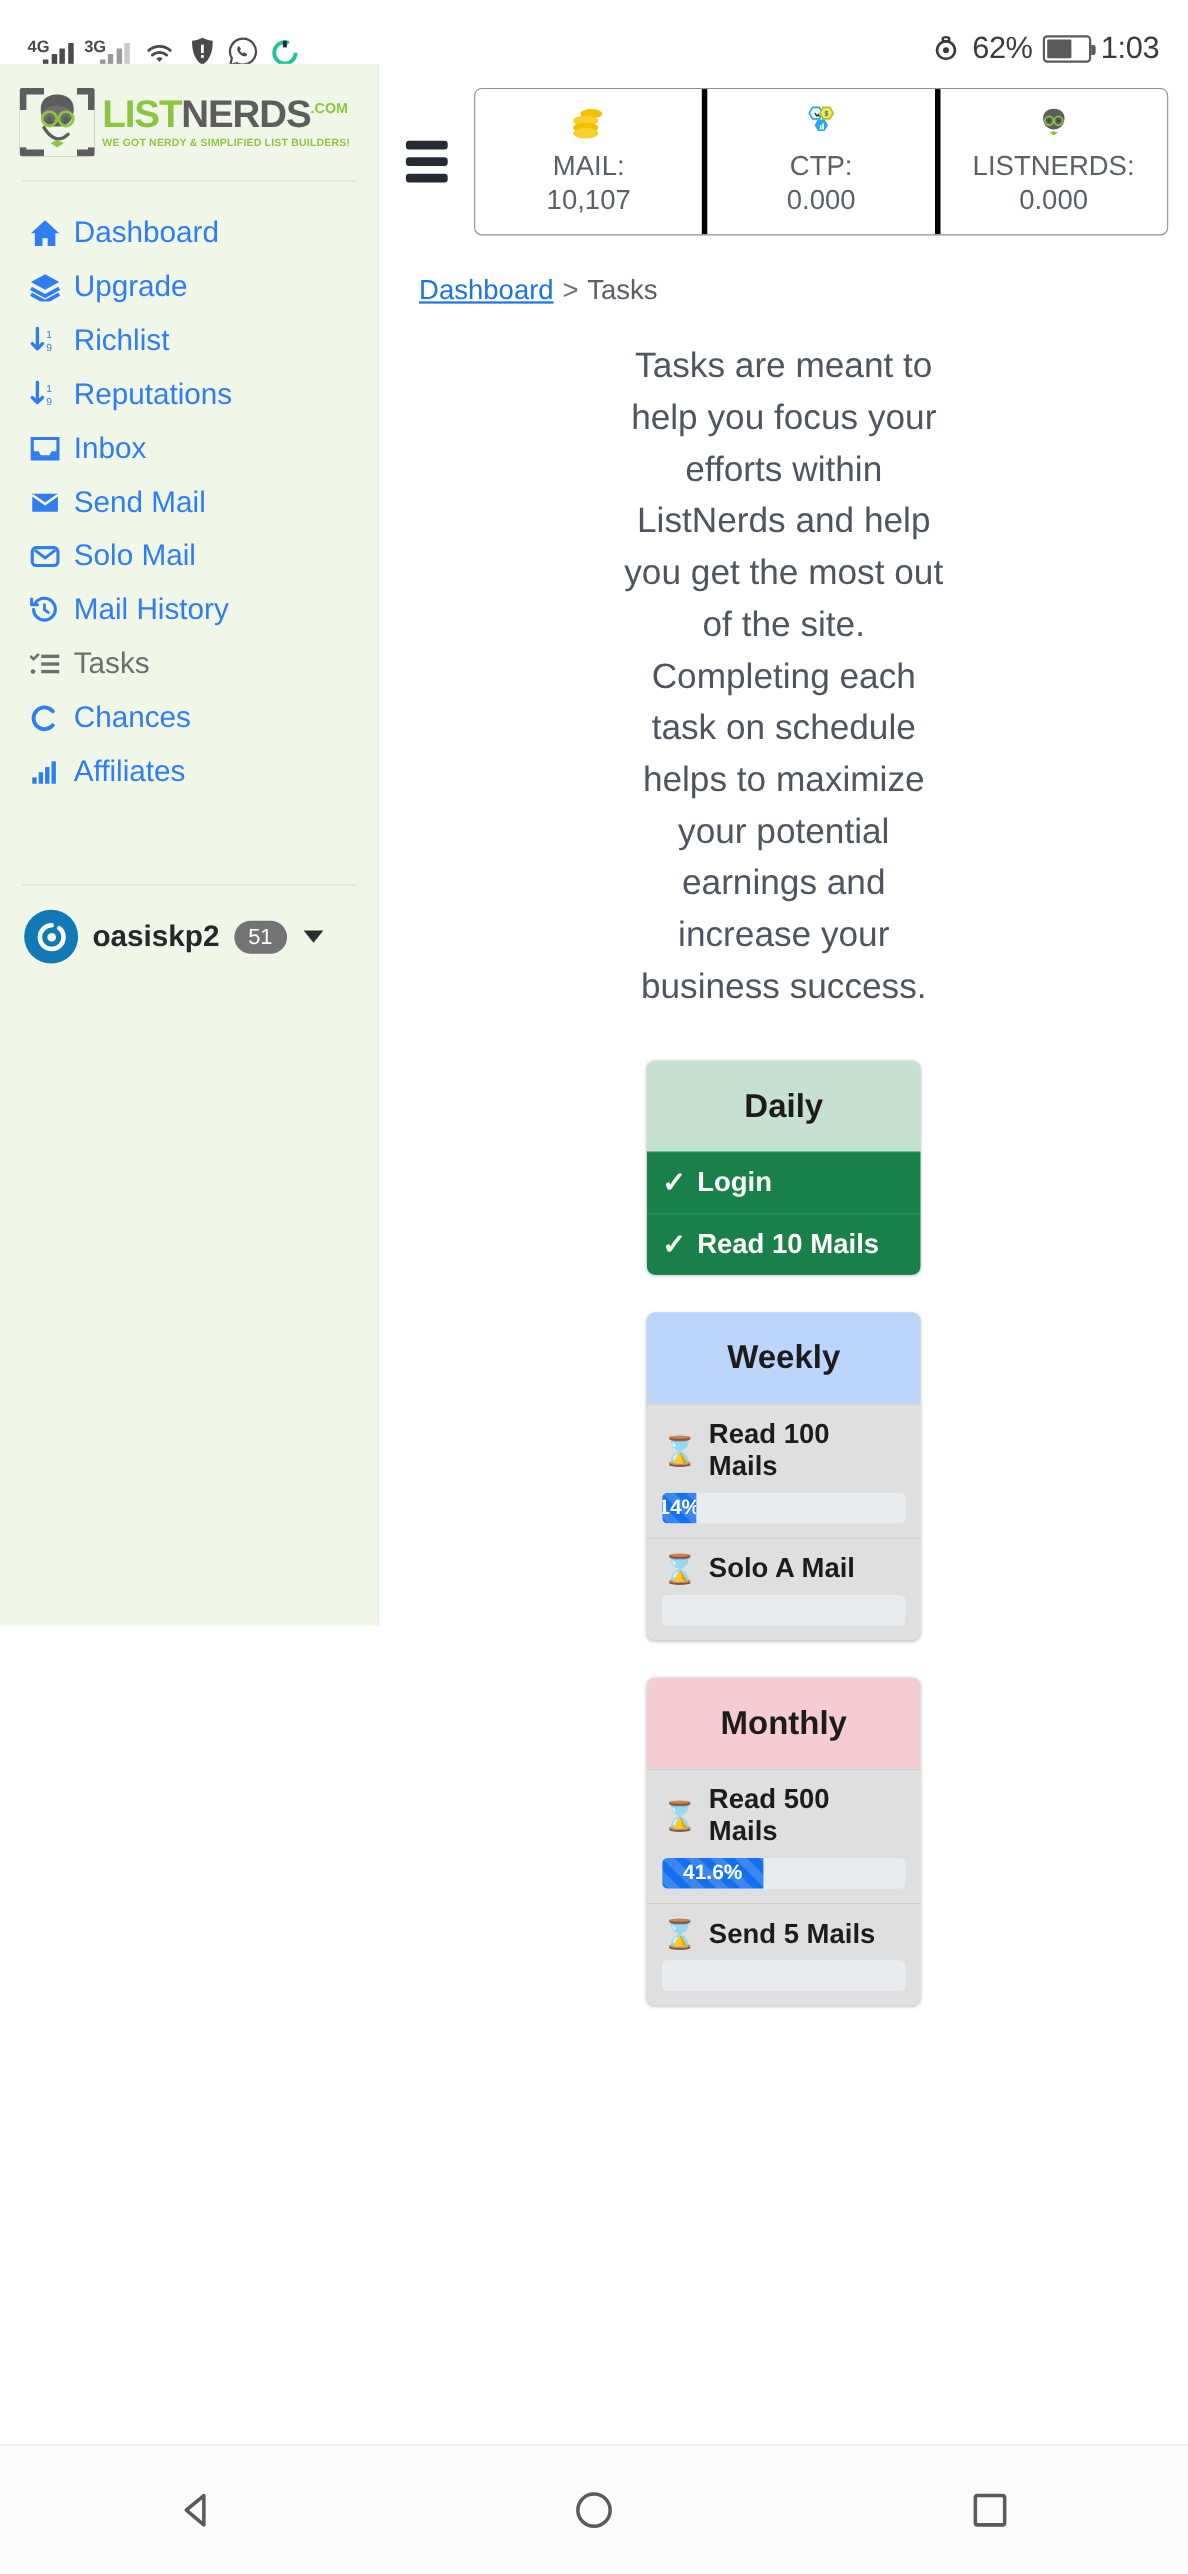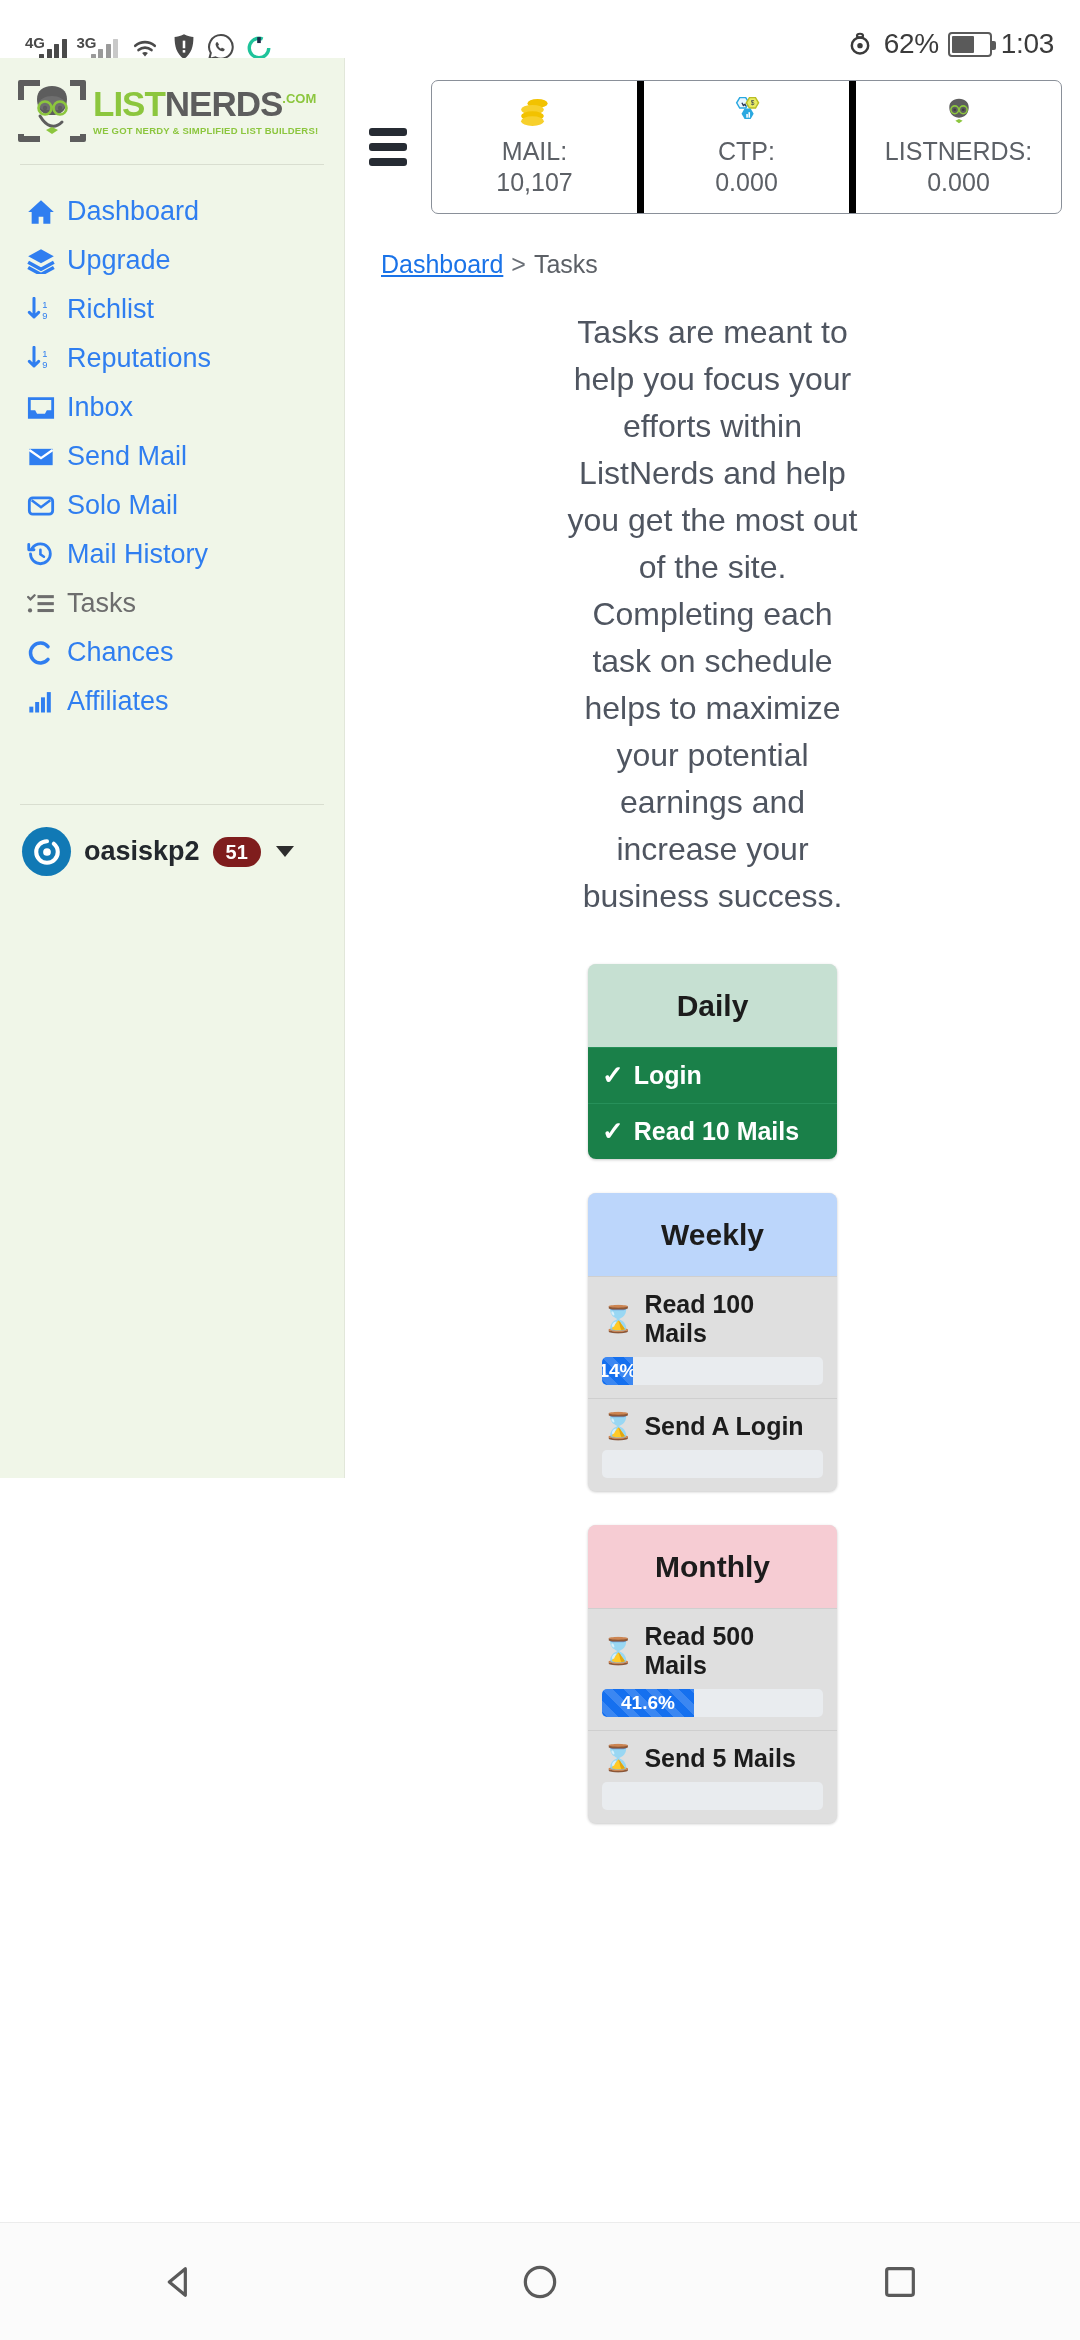--- a/index.html
+++ b/index.html
@@ -85,32 +85,32 @@
   .nav-item .lbl { white-space: nowrap; }
 
   .side-divider2 { height: 1px; background: #d9ded0; margin: 78px 20px 0 20px; }
   .user-row { display: flex; align-items: center; gap: 13px; padding: 22px 0 0 22px; }
   .avatar {
     width: 49px; height: 49px; border-radius: 50%; background: #1179b5;
     display: flex; align-items: center; justify-content: center; flex: none;
   }
   .uname { font-size: 27px; color: #23282d; font-weight: 600; }
   .ubadge {
-    background: #7f1d1d; color: #fff; font-size: 20px; font-weight: 700;
+    background: #737373; color: #fff; font-size: 20px; font-weight: 400;
     border-radius: 18px; padding: 3px 13px; line-height: 1.2;
   }
   .ucaret { width: 0; height: 0; border-left: 9px solid transparent; border-right: 9px solid transparent; border-top: 11px solid #2d2d2d; margin-left: 2px; }
 
   
   .main { flex: 1; background: #ffffff; height: 1420px; position: relative; }
   .topbar { display: flex; align-items: center; gap: 24px; padding: 22px 18px 0 24px; }
   .hamburger { display: flex; flex-direction: column; gap: 7px; flex: none; cursor: pointer; }
   .hamburger i { display: block; width: 38px; height: 8px; background: #262b33; border-radius: 3px; }
   .stats { display: flex; border: 1px solid #8a9099; border-radius: 7px; overflow: hidden; flex: 1; background:#fff; }
-  .stat { flex: 1; padding: 12px 6px 14px; text-align: center; border-right: 7px solid #000000; }
+  .stat { flex: 1; padding: 12px 6px 14px; text-align: center; border-right: 5px solid #000000; }
   .stat:last-child { border-right: none; }
   .stat .sic { height: 36px; display: flex; align-items: center; justify-content: center; margin-bottom: 7px; }
   .stat .slabel { font-size: 25px; color: #5c6066; line-height: 1.25; }
   .stat .sval { font-size: 25px; color: #5c6066; line-height: 1.25; }
 
   .breadcrumb { padding: 36px 0 0 36px; font-size: 25px; color: #5c6066; }
   .breadcrumb a { color: #1a73e8; text-decoration: underline; }
   .breadcrumb .sep { margin: 0 8px; color: #6b7077; }
 
   .intro {
@@ -446,21 +446,21 @@
               <span class="glass">⌛</span>
               <span>Read 100 Mails</span>
             </div>
             <div class="progress">
               <div class="bar" style="width:14%">14%</div>
             </div>
           </div>
           <div class="task-row pending">
             <div class="task-line">
               <span class="glass">⌛</span>
-              <span>Send A Login</span>
+              <span>Solo A Mail</span>
             </div>
             <div class="progress">
               <div class="bar" style="width:0%"></div>
             </div>
           </div>
         </div>
 
         <div class="card">
           <div class="card-head monthly">Monthly</div>
           <div class="task-row pending">

